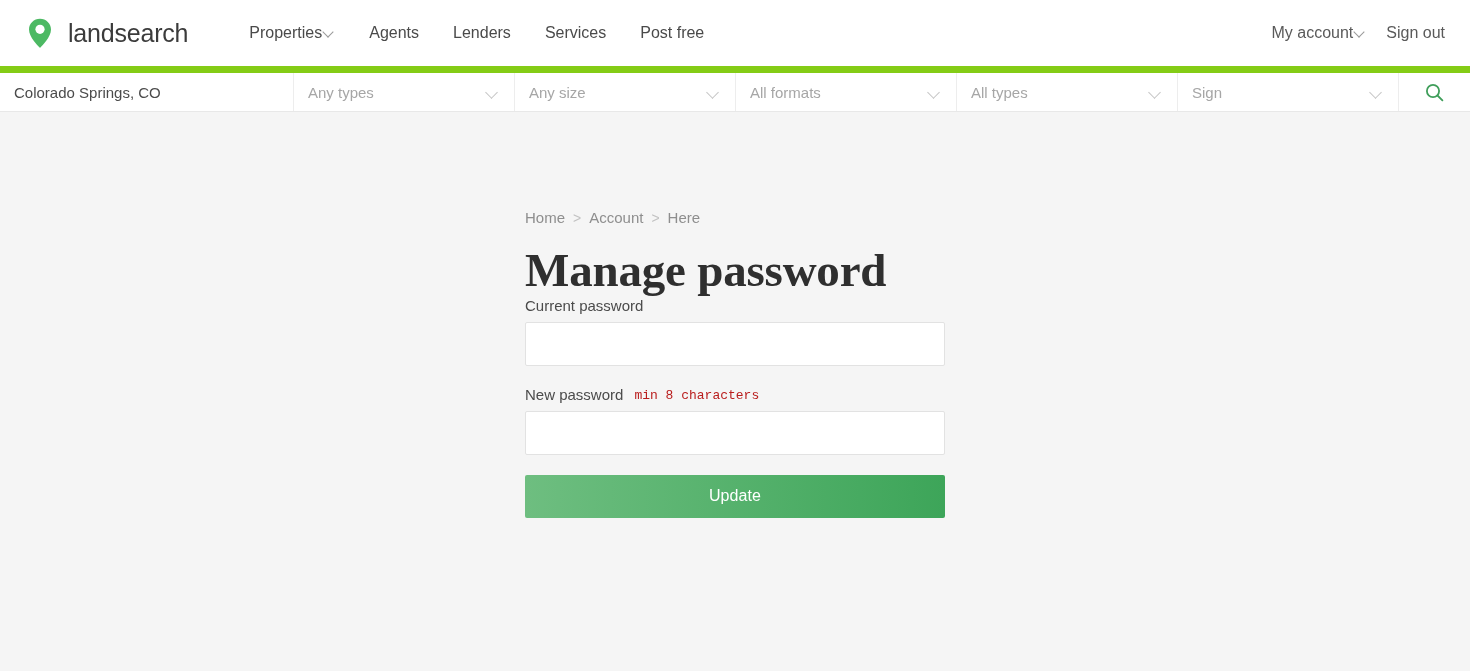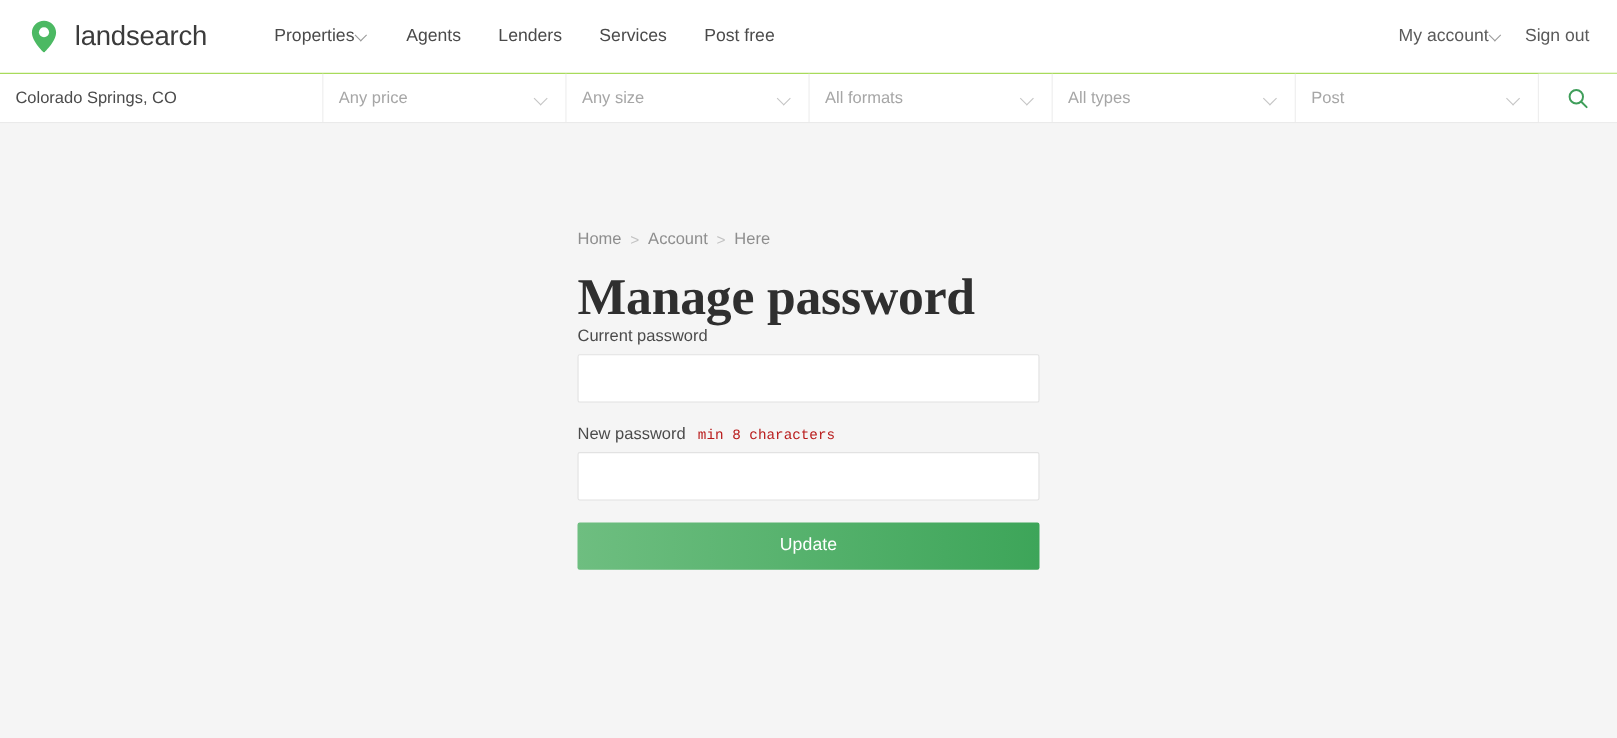--- a/index.html
+++ b/index.html
@@ -84,21 +84,21 @@
   }
   .header-right .nav-item { padding: 0 10px; color: #5a5a5a; }
   .header-right .nav-item.last { padding-right: 0; }
 
   
   .filterbar {
     height: 46px;
     background: #ffffff;
     display: flex;
     align-items: stretch;
-    border-top: 1px solid #84cc16;
+    border-top: 7px solid #84cc16;
     border-bottom: 1px solid #e8e8e8;
   }
 
   .filter-cell {
     display: flex;
     align-items: center;
     justify-content: space-between;
     border-right: 1px solid #ededed;
     padding: 0 15px 0 14px;
     cursor: pointer;
@@ -270,41 +270,41 @@
 
 </div>
 
 <div class="filterbar">
 
   <div class="filter-cell location">
     <span class="txt">Colorado Springs, CO</span>
   </div>
 
   <div class="filter-cell sel">
-    <span class="txt">Any price</span>
+    <span class="txt">Any types</span>
     <span class="chev-sm"></span>
   </div>
 
   <div class="filter-cell sel">
     <span class="txt">Any size</span>
     <span class="chev-sm"></span>
   </div>
 
   <div class="filter-cell sel">
     <span class="txt">All formats</span>
     <span class="chev-sm"></span>
   </div>
 
   <div class="filter-cell sel">
     <span class="txt">All types</span>
     <span class="chev-sm"></span>
   </div>
 
   <div class="filter-cell sel">
-    <span class="txt">Post</span>
+    <span class="txt">Sign</span>
     <span class="chev-sm"></span>
   </div>
 
   <button class="search-btn">
     <span>
       <svg width="19" height="19" viewBox="0 0 19 19" xmlns="http://www.w3.org/2000/svg">
         <circle cx="8" cy="8" r="6.1" fill="none" stroke="#3f9e5a" stroke-width="1.8"></circle>
         <line x1="12.5" y1="12.5" x2="17.4" y2="17.4" stroke="#3f9e5a" stroke-width="1.8" stroke-linecap="round"></line>
       </svg>
     </span>

